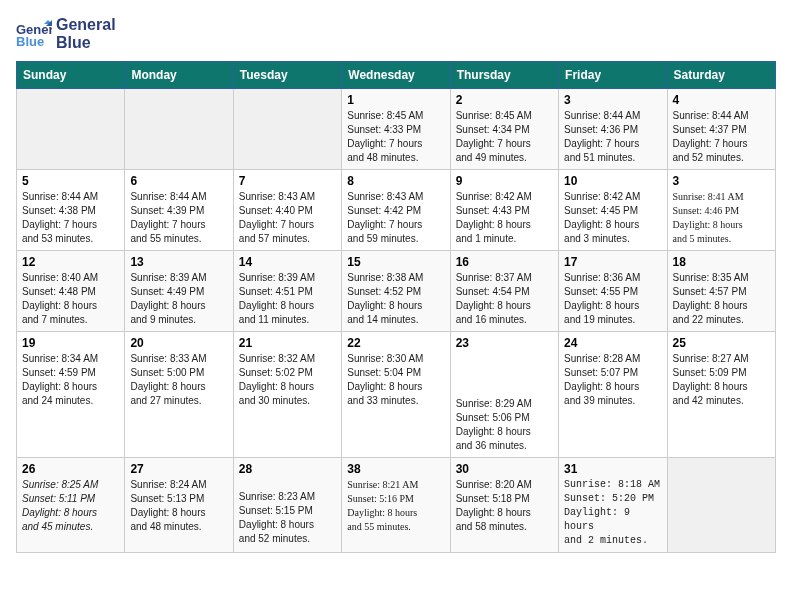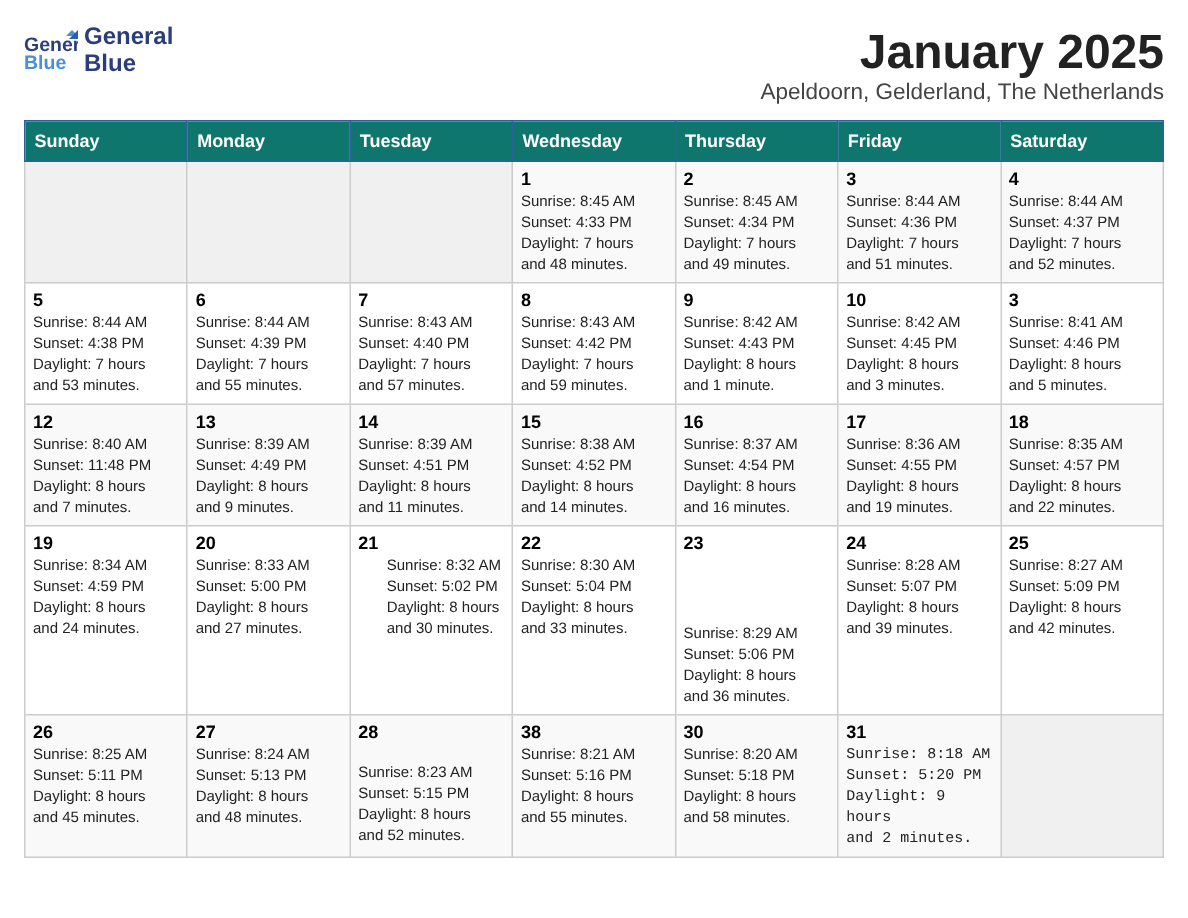--- a/index.html
+++ b/index.html
@@ -95,24 +95,20 @@
         <text x="0" y="14" font-size="13" font-weight="bold" fill="#2c3e7a">General</text>
         <text x="0" y="26" font-size="13" font-weight="bold" fill="#4a90d9">Blue</text>
         <polygon points="28,4 36,4 32,0" fill="#4a90d9"></polygon>
         <polygon points="30,6 36,6 36,0" fill="#2c5fa3"></polygon>
       </svg>
       <div style="display:flex;flex-direction:column;">
         <span class="logo-text">General</span>
         <span class="logo-text">Blue</span>
       </div>
     </div>
-    <div class="title-area">
-      <div class="month-title">January 2025</div>
-      <div class="location-title">Apeldoorn, Gelderland, The Netherlands</div>
-    </div>
   </div>
 
   <table class="calendar-table">
     <thead>
       <tr>
       <th>Sunday</th>
           <th>Monday</th>
           <th>Tuesday</th>
           <th>Wednesday</th>
           <th>Thursday</th>
@@ -192,31 +188,31 @@
           </td>
           <td>
             <div class="day-number">10</div>
             <div class="day-info" style="white-space: pre-line;">Sunrise: 8:42 AM
 Sunset: 4:45 PM
 Daylight: 8 hours
 and 3 minutes.</div>
           </td>
           <td>
             <div class="day-number">3</div>
-            <div class="day-info" style="white-space: pre-line;">Sunrise: 8:41 AM
+            <div class="day-info" style="white-space: pre-line; font-family: Liberation Serif, serif;">Sunrise: 8:41 AM
 Sunset: 4:46 PM
 Daylight: 8 hours
 and 5 minutes.</div>
           </td>
         </tr>
         <tr>
           <td>
             <div class="day-number">12</div>
             <div class="day-info" style="white-space: pre-line;">Sunrise: 8:40 AM
-Sunset: 11:48 PM
+Sunset: 4:48 PM
 Daylight: 8 hours
 and 7 minutes.</div>
           </td>
           <td>
             <div class="day-number">13</div>
             <div class="day-info" style="white-space: pre-line;">Sunrise: 8:39 AM
 Sunset: 4:49 PM
 Daylight: 8 hours
 and 9 minutes.</div>
           </td>
@@ -266,21 +262,21 @@
           </td>
           <td>
             <div class="day-number">20</div>
             <div class="day-info" style="white-space: pre-line;">Sunrise: 8:33 AM
 Sunset: 5:00 PM
 Daylight: 8 hours
 and 27 minutes.</div>
           </td>
           <td>
             <div class="day-number">21</div>
-            <div class="day-info" style="white-space: pre-line; margin-left: 19px;">Sunrise: 8:32 AM
+            <div class="day-info" style="white-space: pre-line;">Sunrise: 8:32 AM
 Sunset: 5:02 PM
 Daylight: 8 hours
 and 30 minutes.</div>
           </td>
           <td>
             <div class="day-number">22</div>
             <div class="day-info" style="white-space: pre-line;">Sunrise: 8:30 AM
 Sunset: 5:04 PM
 Daylight: 8 hours
 and 33 minutes.</div>
@@ -303,42 +299,42 @@
             <div class="day-number">25</div>
             <div class="day-info" style="white-space: pre-line;">Sunrise: 8:27 AM
 Sunset: 5:09 PM
 Daylight: 8 hours
 and 42 minutes.</div>
           </td>
         </tr>
         <tr>
           <td>
             <div class="day-number">26</div>
-            <div class="day-info" style="white-space: pre-line;">Sunrise: 8:25 AM
+            <div class="day-info" style="white-space: pre-line; font-style: italic;">Sunrise: 8:25 AM
 Sunset: 5:11 PM
 Daylight: 8 hours
 and 45 minutes.</div>
           </td>
           <td>
             <div class="day-number">27</div>
             <div class="day-info" style="white-space: pre-line;">Sunrise: 8:24 AM
 Sunset: 5:13 PM
 Daylight: 8 hours
 and 48 minutes.</div>
           </td>
           <td>
             <div class="day-number">28</div>
             <div class="day-info" style="white-space: pre-line; margin-top: 14px;">Sunrise: 8:23 AM
 Sunset: 5:15 PM
 Daylight: 8 hours
 and 52 minutes.</div>
           </td>
           <td>
             <div class="day-number">38</div>
-            <div class="day-info" style="white-space: pre-line;">Sunrise: 8:21 AM
+            <div class="day-info" style="white-space: pre-line; font-family: Liberation Serif, serif;">Sunrise: 8:21 AM
 Sunset: 5:16 PM
 Daylight: 8 hours
 and 55 minutes.</div>
           </td>
           <td>
             <div class="day-number">30</div>
             <div class="day-info" style="white-space: pre-line;">Sunrise: 8:20 AM
 Sunset: 5:18 PM
 Daylight: 8 hours
 and 58 minutes.</div>

